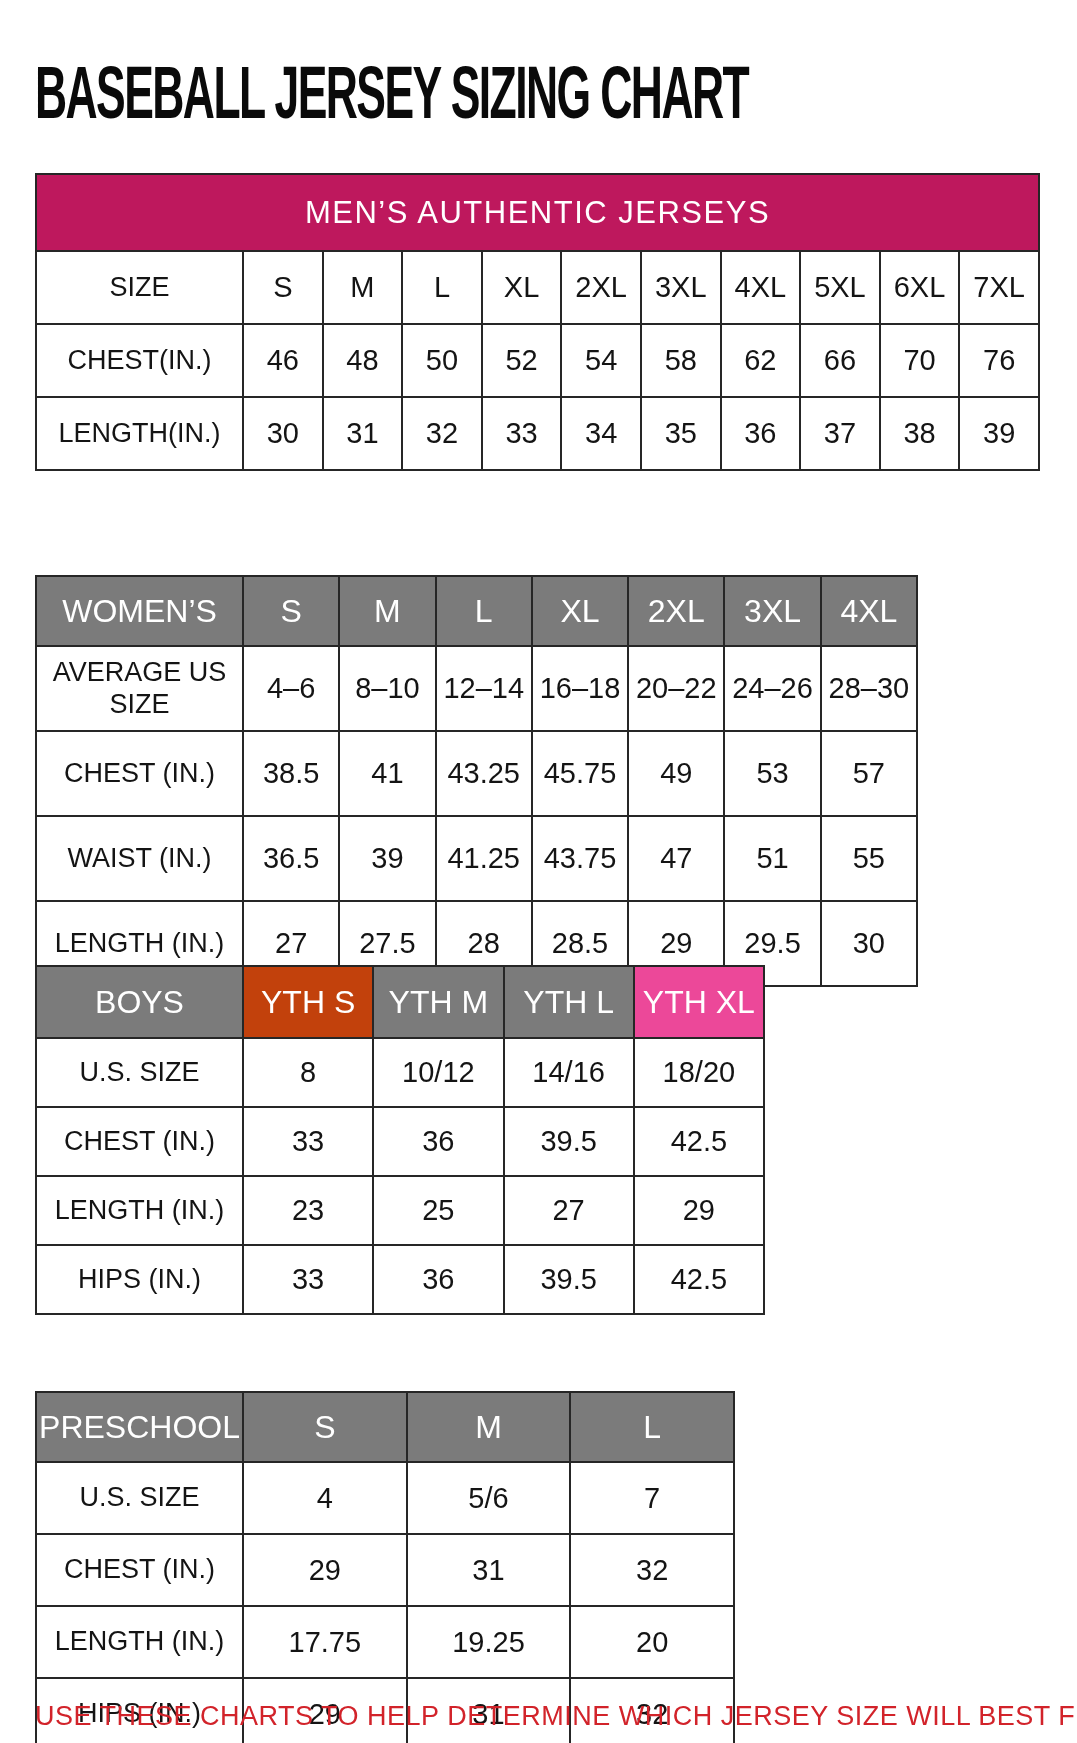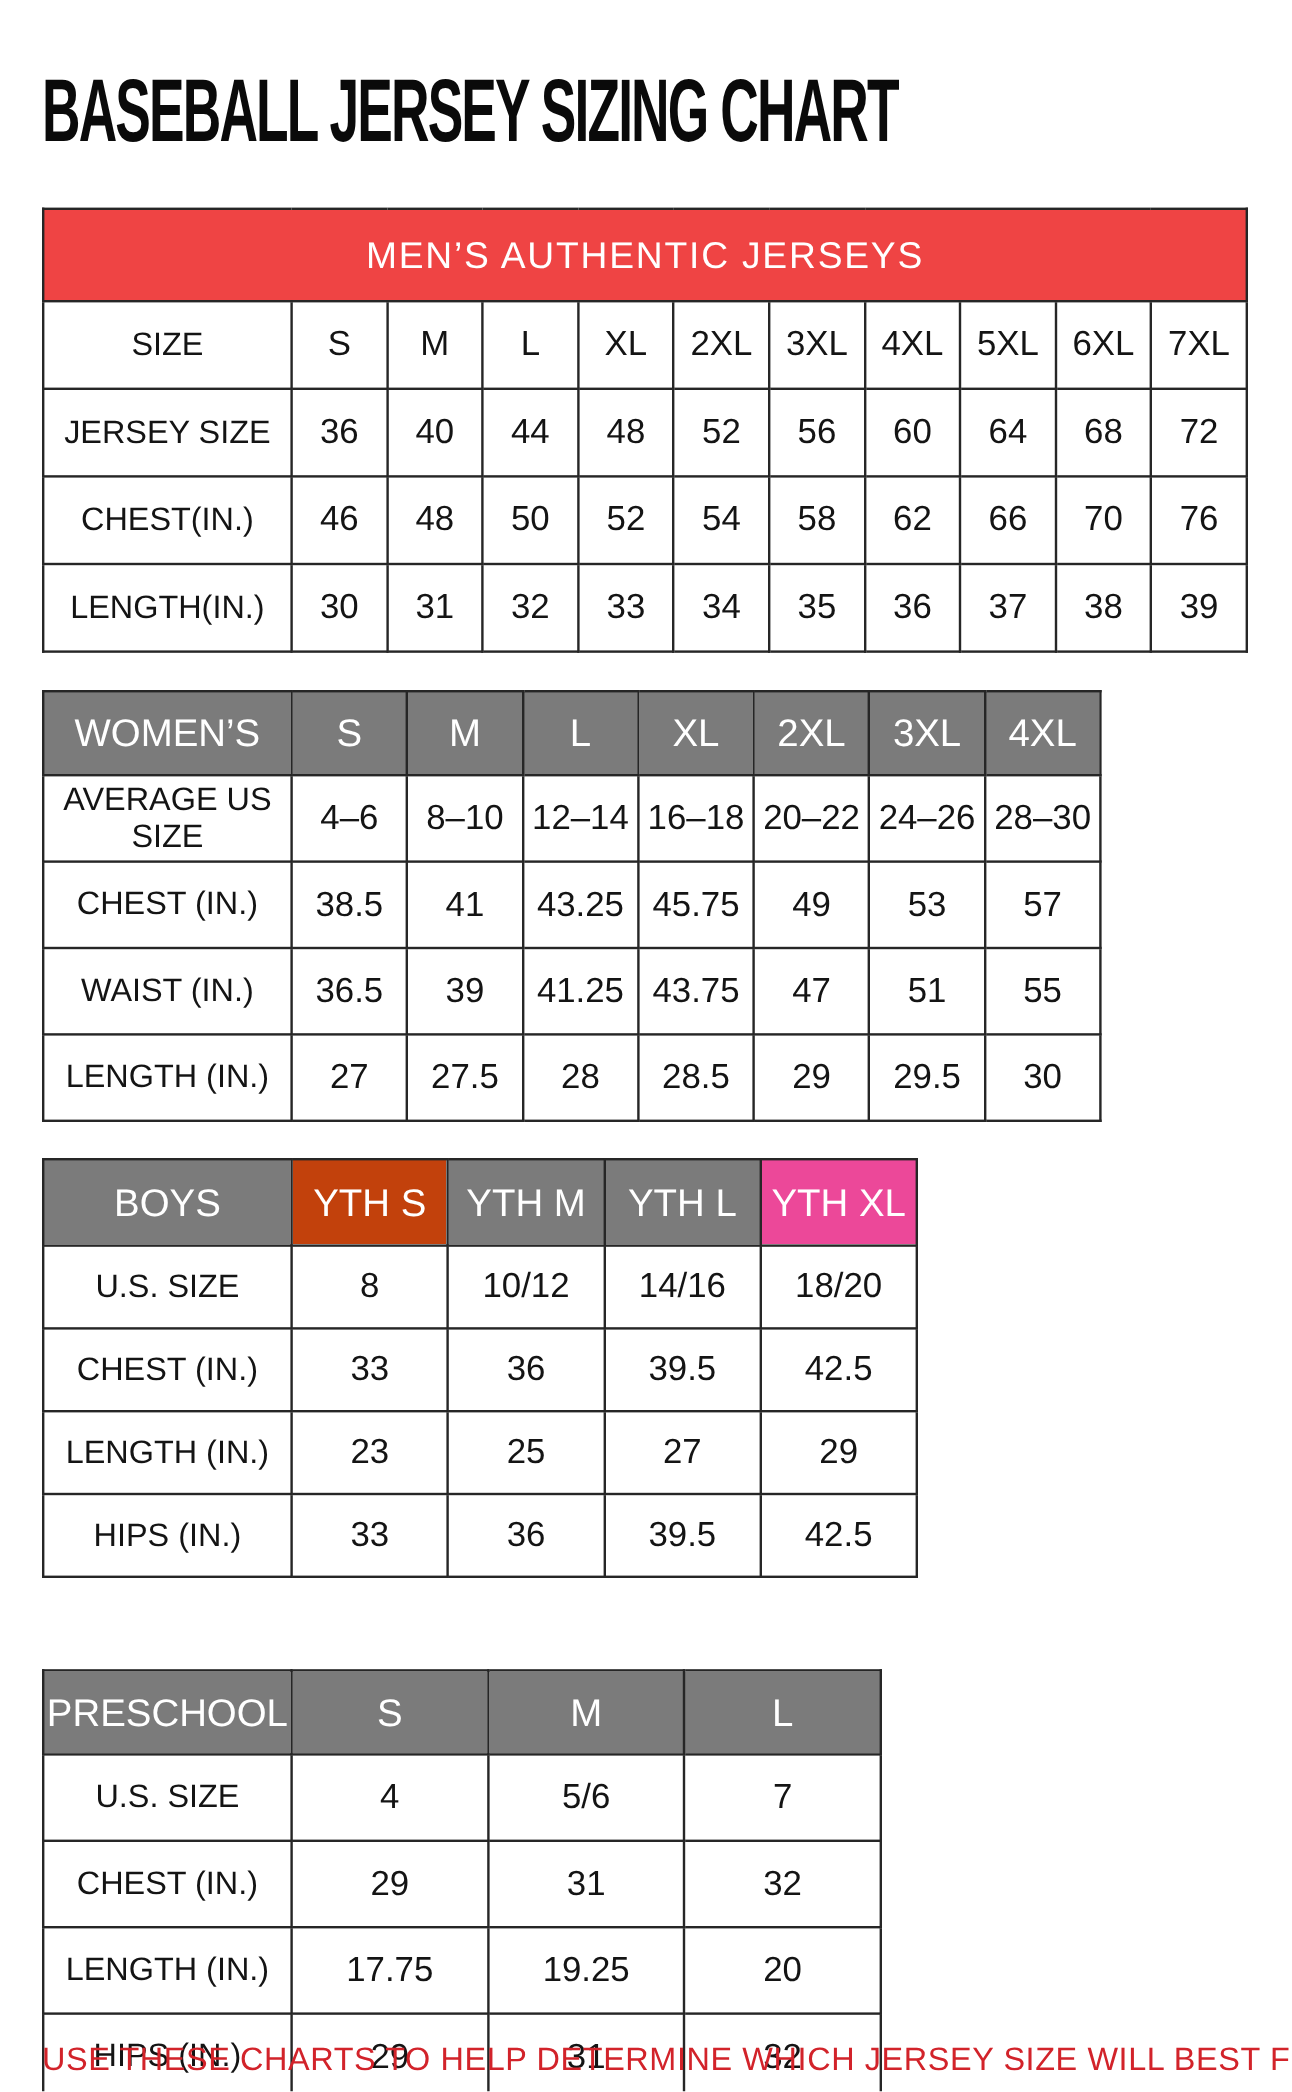--- a/index.html
+++ b/index.html
@@ -36,21 +36,21 @@
   .val{font-size:29px;color:#141414;}
 
   col.cl{width:207px;}
 
   table.mens{top:173px;width:1005px;}
   .mens thead tr{height:77px;}
   .mens tbody tr{height:73px;}
 
   table.womens{top:575px;width:883px;}
   .womens thead tr{height:70px;}
-  .womens tbody tr{height:72px;border-radius:20px;}
+  .womens tbody tr{height:85px;border-radius:20px;}
 
   table.boys{top:965px;width:730px;}
   .boys thead tr{height:72px;}
   .boys tbody tr{height:69px;}
 
   table.preschool{top:1391px;width:700px;padding-left:16px;}
   .preschool thead tr{height:70px;}
   .preschool tbody tr{height:72px;}
 </style>
 </head>
@@ -61,51 +61,38 @@
   <h1 class="page-title">BASEBALL JERSEY SIZING CHART</h1>
 
 
   <table class="size-table mens">
     <colgroup>
         <col class="cl">
         <col span="10">
       </colgroup>
     <thead>
       <tr>
-        <th class="banner" colspan="11" style="background: #ef4444;">MEN’S AUTHENTIC JERSEYS</th>
+        <th class="banner" colspan="11" style="background: #be185d;">MEN’S AUTHENTIC JERSEYS</th>
       </tr>
     </thead>
     <tbody>
         <tr>
           <th class="row-label">SIZE</th>
           <td class="val">S</td>
           <td class="val">M</td>
           <td class="val">L</td>
           <td class="val">XL</td>
           <td class="val">2XL</td>
           <td class="val">3XL</td>
           <td class="val">4XL</td>
           <td class="val">5XL</td>
           <td class="val">6XL</td>
           <td class="val">7XL</td>
         </tr>
         <tr>
-          <th class="row-label">JERSEY SIZE</th>
-          <td class="val">36</td>
-          <td class="val">40</td>
-          <td class="val">44</td>
-          <td class="val">48</td>
-          <td class="val">52</td>
-          <td class="val">56</td>
-          <td class="val">60</td>
-          <td class="val">64</td>
-          <td class="val">68</td>
-          <td class="val">72</td>
-        </tr>
-        <tr>
           <th class="row-label">CHEST(IN.)</th>
           <td class="val">46</td>
           <td class="val">48</td>
           <td class="val">50</td>
           <td class="val">52</td>
           <td class="val">54</td>
           <td class="val">58</td>
           <td class="val">62</td>
           <td class="val">66</td>
           <td class="val">70</td>

